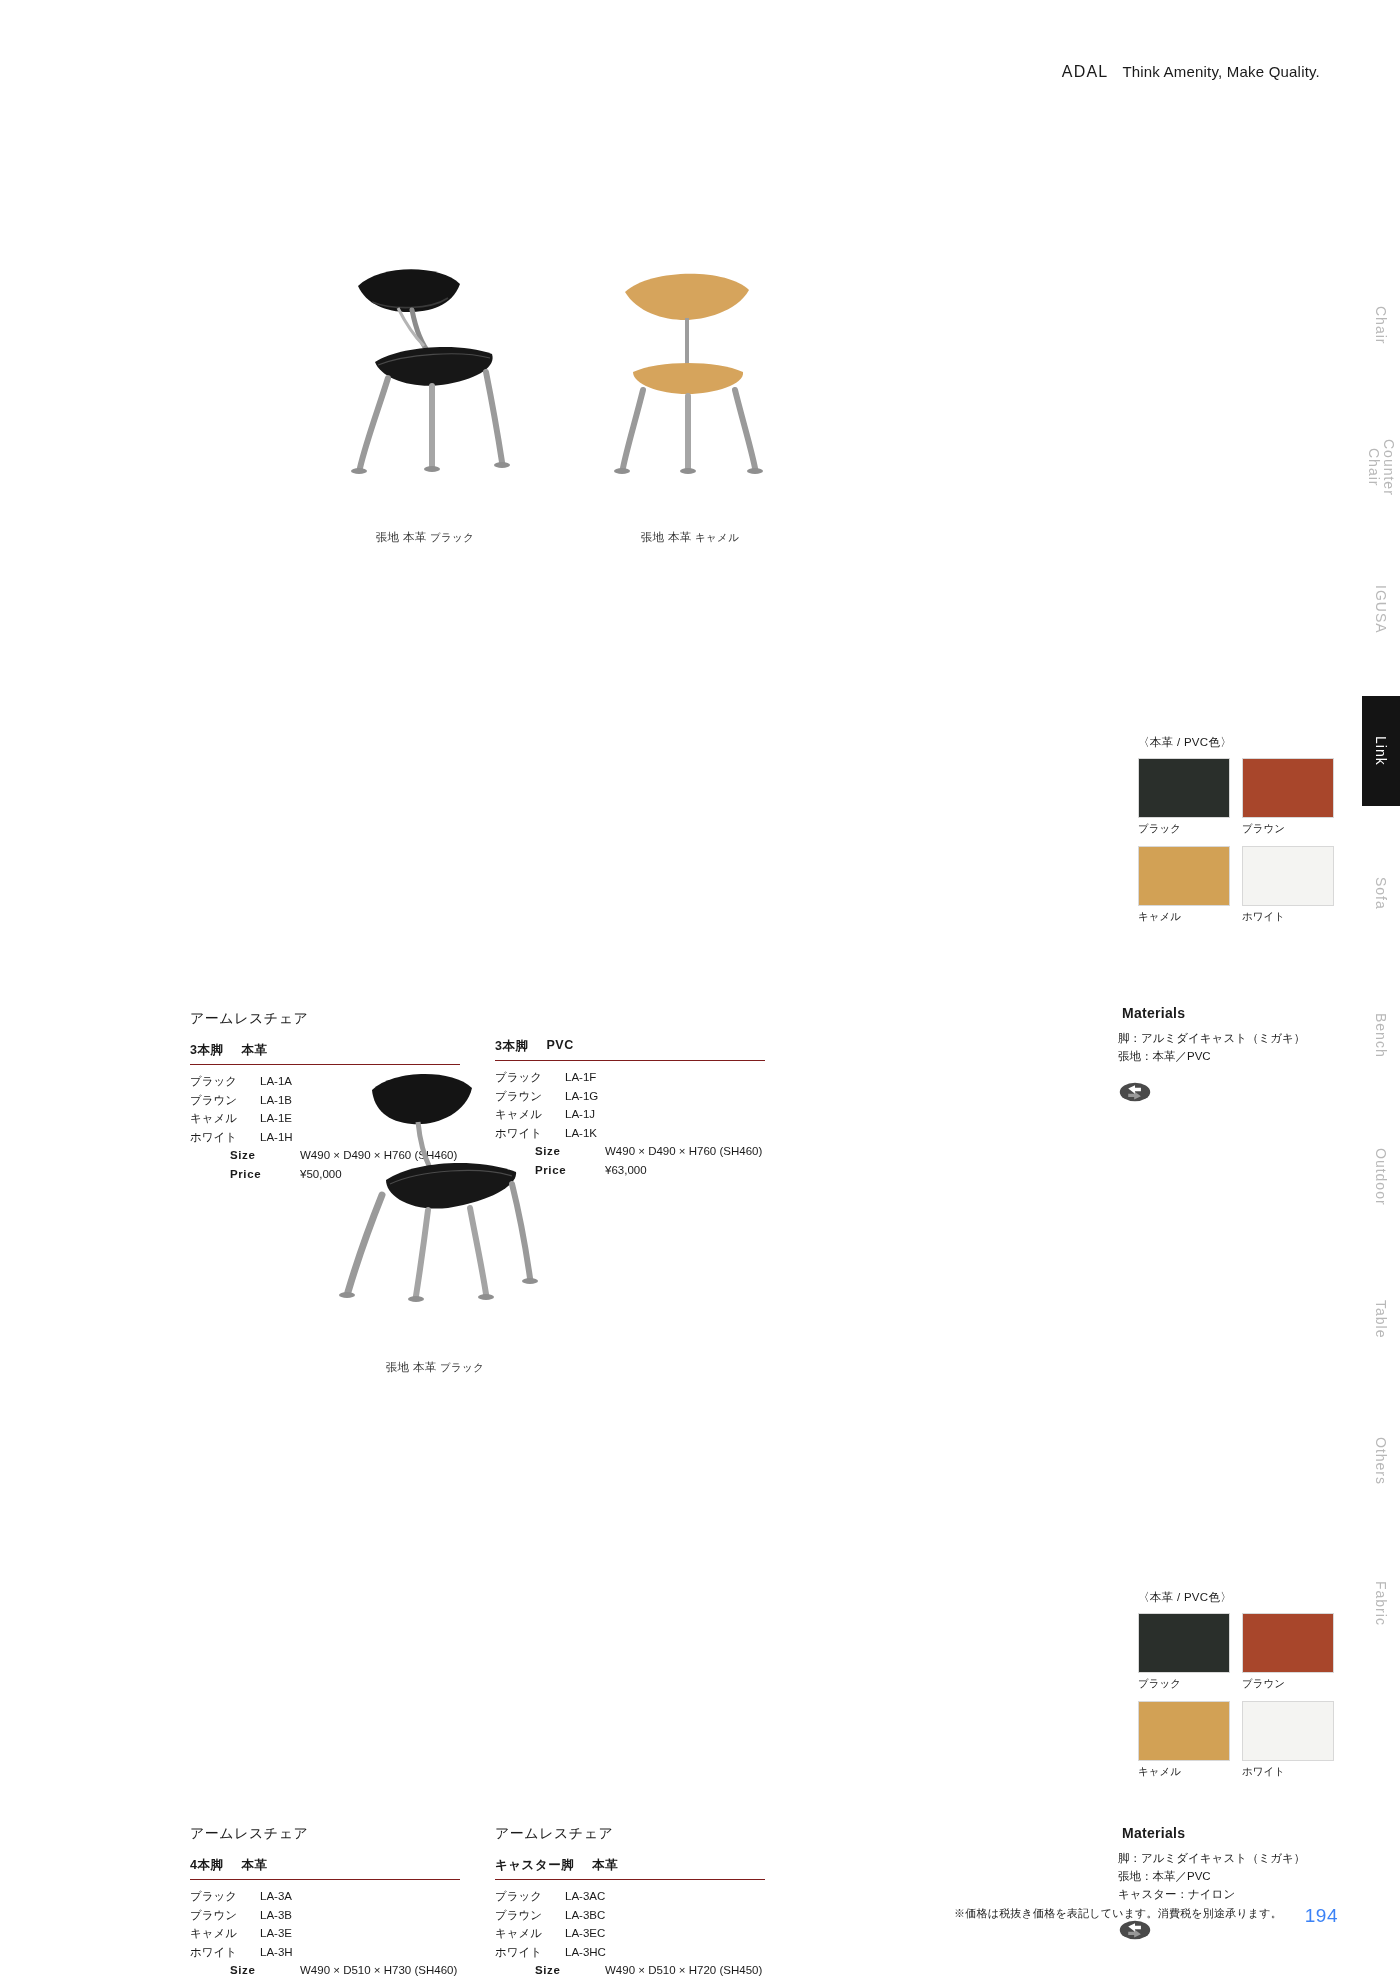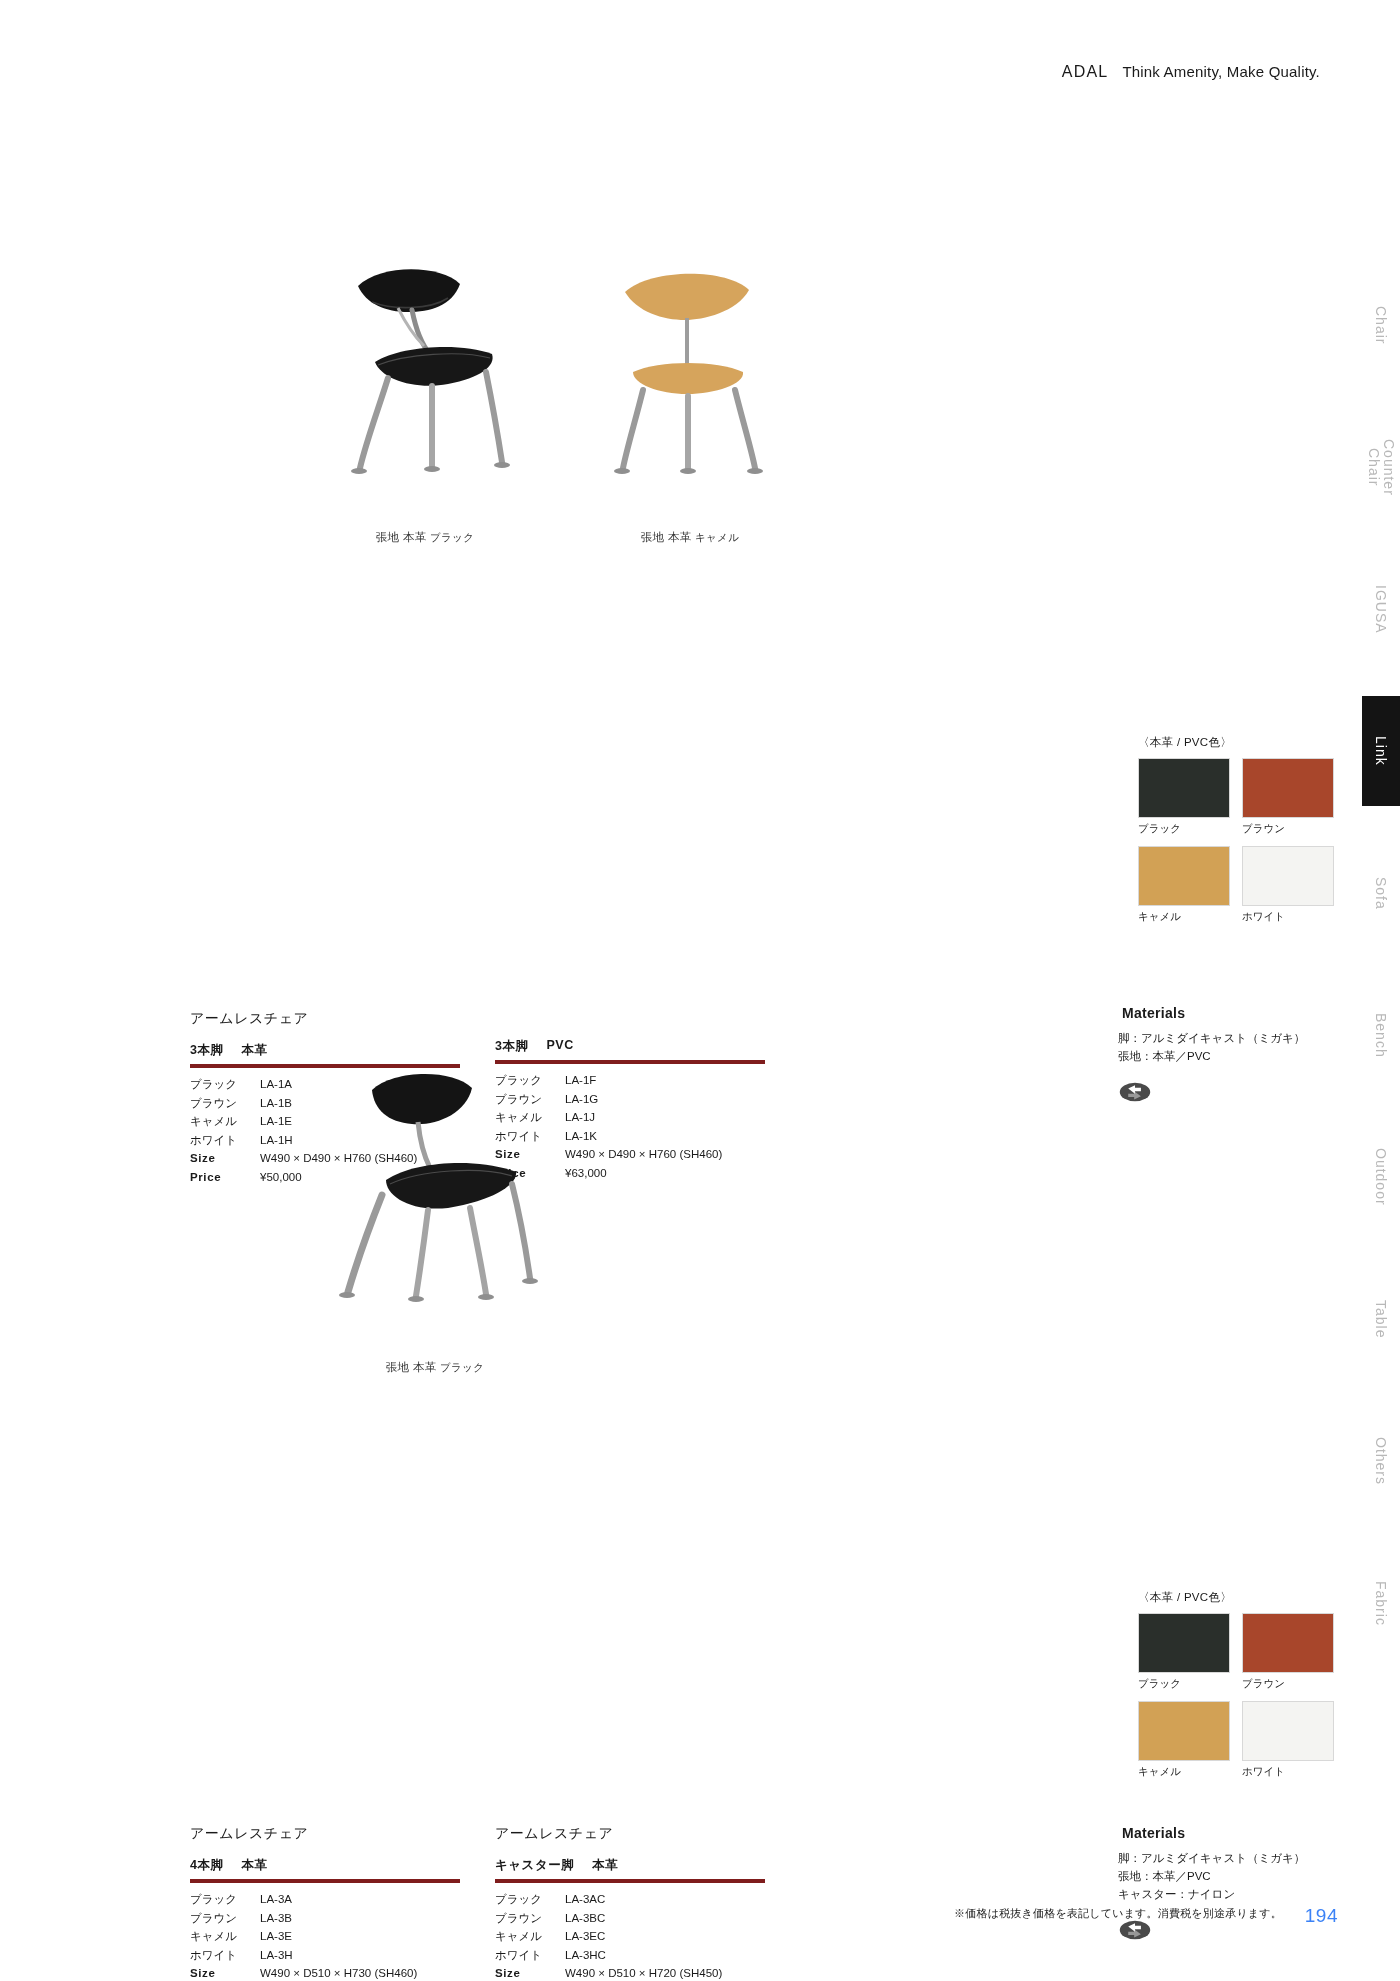--- a/index.html
+++ b/index.html
@@ -110,36 +110,37 @@
     font-size: 14px;
     font-weight: normal;
     letter-spacing: 0.5px;
     margin-bottom: 14px;
   }
   .spec-sub {
     font-size: 12.5px;
     font-weight: bold;
     letter-spacing: 0.5px;
     padding-bottom: 5px;
-    border-bottom: 4px solid #7f1d1d;
+    border-bottom: 1px solid #7f1d1d;
     margin-bottom: 7px;
     display: flex;
     gap: 18px;
   }
   .spec-line {
     font-size: 11.5px;
     line-height: 18.5px;
     display: flex;
   }
   .spec-line .lbl { width: 70px; }
   .spec-line .val { }
   .kv {
     font-size: 11.5px;
     line-height: 18.5px;
     display: flex;
+    margin-left: 40px;
   }
   .kv .k {
     width: 70px;
     font-weight: bold;
     letter-spacing: 0.6px;
   }
 
   
   .swatch-panel {
     position: absolute;

